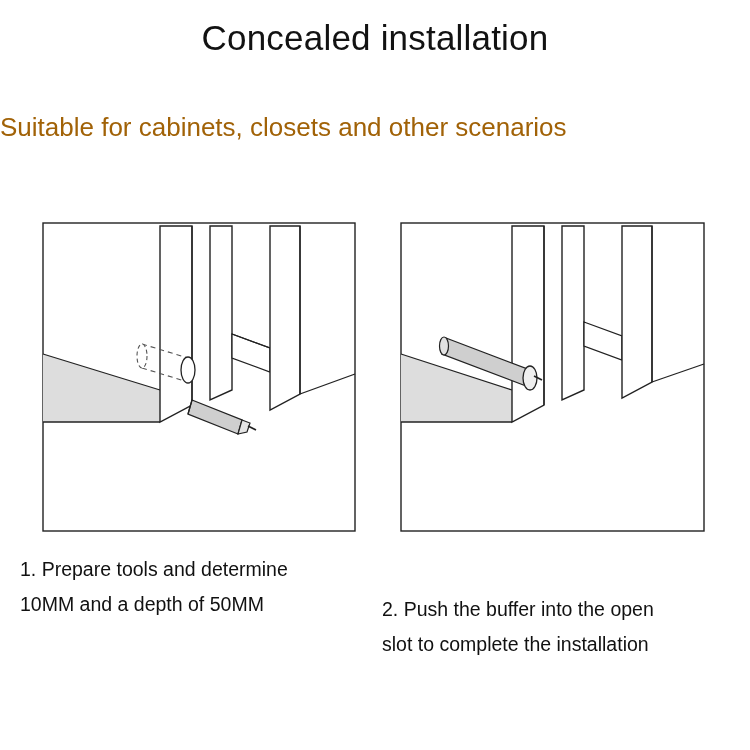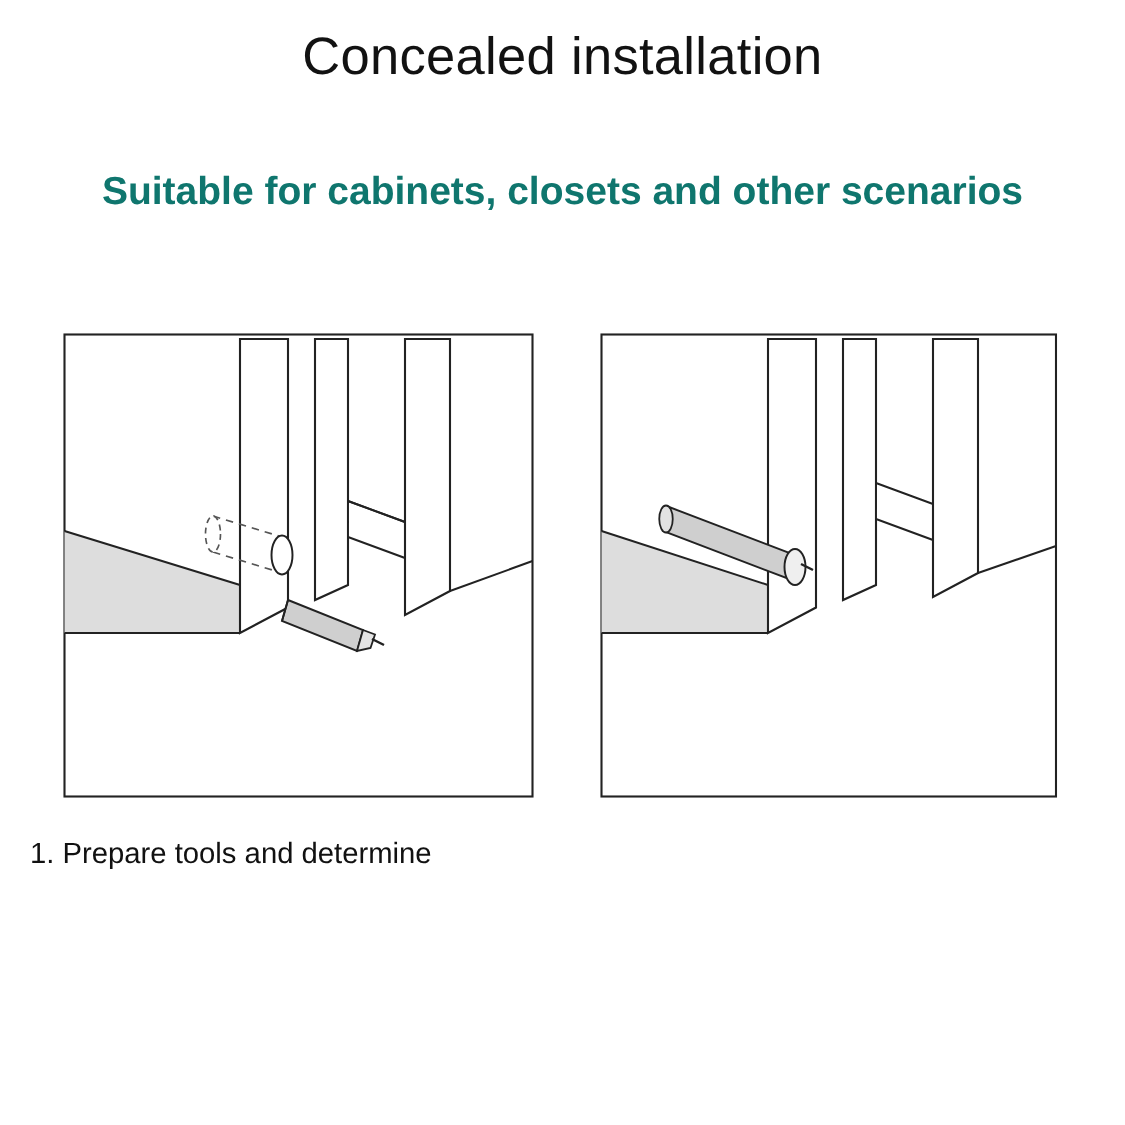--- a/index.html
+++ b/index.html
@@ -28,24 +28,23 @@
     font-size: 35px;
     font-weight: 400;
     letter-spacing: 0.2px;
     color: #121212;
   }
   .subtitle {
     position: absolute;
     top: 112px;
     left: 0;
     width: 750px;
-    text-align: center;
     font-size: 26px;
-    font-weight: 700;
-    color: #0f766e;
+    font-weight: 400;
+    color: #a16207;
   }
   .panel {
     position: absolute;
   }
   .panel-left {
     left: 42px;
     top: 222px;
     width: 314px;
     height: 310px;
   }
@@ -144,16 +143,21 @@
         <path d="M46 116 L130 148 L126 164 L42 132 Z" fill="#cfcfcf" stroke="#222" stroke-width="1.3"></path>
         <ellipse cx="44" cy="124" rx="4.5" ry="9" fill="#e2e2e2" stroke="#222" stroke-width="1.2"></ellipse>
         <ellipse cx="130" cy="156" rx="7" ry="12" fill="#efefef" stroke="#222" stroke-width="1.3"></ellipse>
         <path d="M134 154 L142 158" stroke="#222" stroke-width="1.6"></path>
       </g>
     </svg>
   </div>
 
   <div class="caption caption-left">
     <div>1. Prepare tools and determine</div>
+    <div>10MM and a depth of 50MM</div>
   </div>
 
+  <div class="caption caption-right">
+    <div>2. Push the buffer into the open</div>
+    <div>slot to complete the installation</div>
+  </div>
 
 </div>
 
 </body></html>

